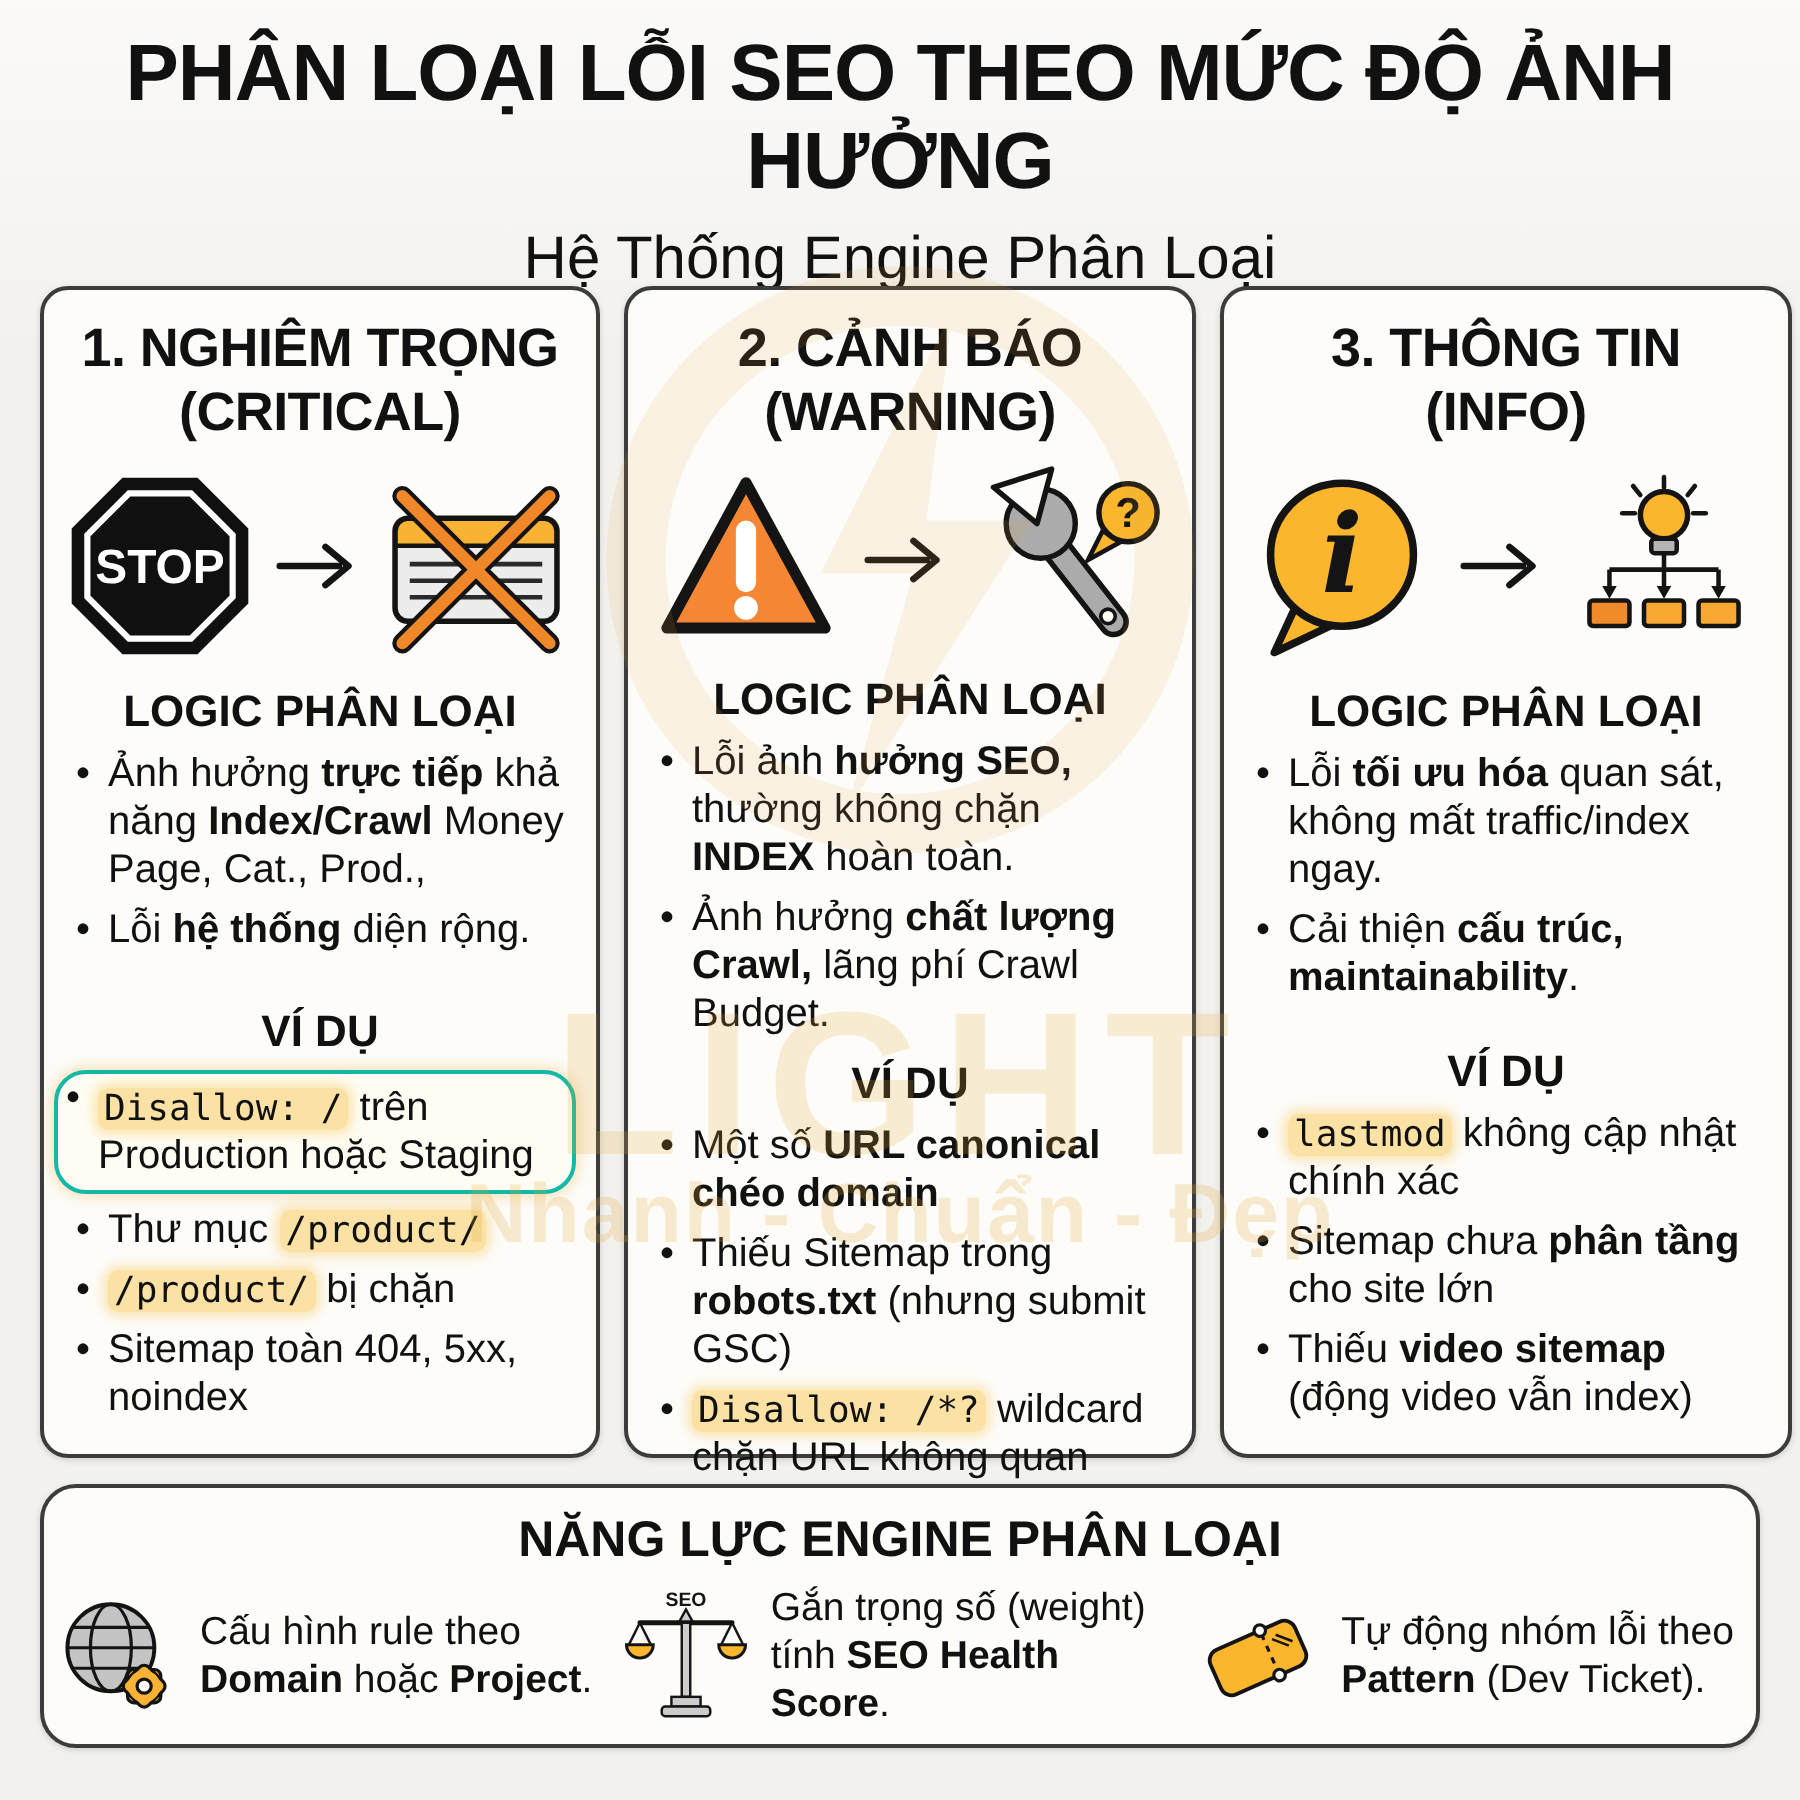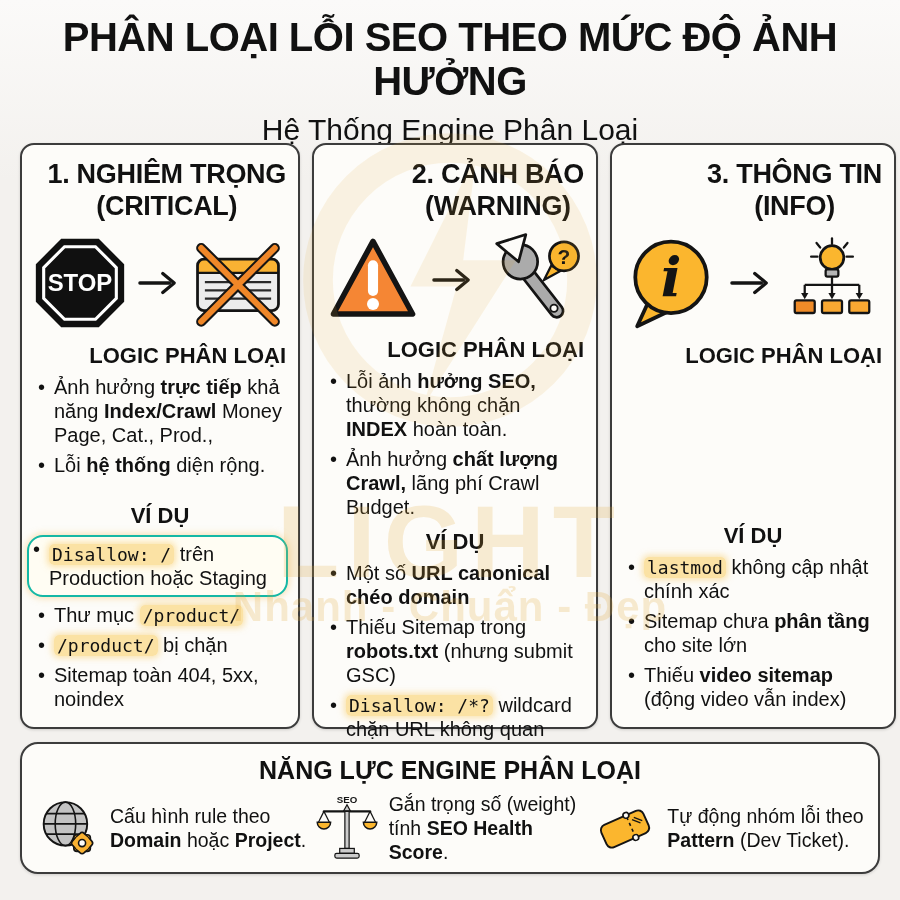--- a/index.html
+++ b/index.html
@@ -16,37 +16,37 @@
   .wm{position:absolute;inset:0;pointer-events:none;z-index:6;}
   .wm svg{position:absolute;left:285px;top:115px;opacity:.12;}
   .wm-brand{position:absolute;top:450px;width:100%;text-align:center;font-size:102px;
     font-weight:800;letter-spacing:8px;color:#e2a93a;opacity:.20;line-height:1;margin-top:41px;}
   .wm-tag{position:absolute;top:586px;width:100%;text-align:center;font-size:42px;
     font-weight:800;letter-spacing:1px;color:#e2a93a;opacity:.22;line-height:1;}
   
   .cols{position:absolute;left:20px;top:143px;width:860px;display:flex;gap:12px;z-index:2;}
   .card{flex:1;height:586px;box-sizing:border-box;background:#fdfcf9;border:2px solid #3c3c3c;
     border-radius:14px;padding:8px 12px 10px;display:flex;flex-direction:column;
-    box-shadow:0 1px 3px rgba(0,0,0,.15);align-items:flex-end;}
+    box-shadow:0 1px 3px rgba(0,0,0,.15);}
   .card-title{font-size:27px;font-weight:800;text-align:center;line-height:1.18;margin-top:6px;letter-spacing:-0.3px;}
   .icon-row{display:flex;align-items:center;justify-content:center;gap:12px;height:100px;margin:10px 0 6px;}
   .sec-h{font-size:22px;font-weight:800;text-align:center;margin:4px 0 6px;}
   ul.blist{list-style:none;margin:0;padding:0;font-size:20px;line-height:1.2;}
   ul.blist li{position:relative;padding-left:20px;margin-bottom:6px;}
   ul.blist li::before{content:"•";position:absolute;left:4px;top:0;font-size:20px;}
   .b{font-weight:700;}
   .code{font-family:"DejaVu Sans Mono",monospace;font-size:18px;background:#fbe2a4;
     border-radius:5px;padding:0 3px;box-shadow:0 0 6px 2px rgba(247,205,112,.55);}
   li.boxed{border:2px solid #14b8a6;border-radius:16px;background:#fffdf3;
     box-shadow:0 0 7px 1px rgba(243,194,102,.5);padding:5px 5px 5px 24px;margin-left:-7px;margin-right:-2px;}
   li.boxed::before{left:8px;top:5px;}
   .ex-block{margin-top:auto;}
   
   .bottom{position:absolute;left:20px;top:742px;width:860px;height:132px;box-sizing:border-box;
-    background:#fdfcf9;border:2px solid #3c3c3c;border-radius:18px;padding:10px 14px;z-index:2;
+    background:#fdfcf9;border:2px solid #3c3c3c;border-radius:18px;padding:10px 4px;z-index:2;
     box-shadow:0 1px 3px rgba(0,0,0,.15);}
   .bottom-title{font-size:25px;font-weight:800;text-align:center;margin:2px 0 8px;}
   .cap-row{display:flex;gap:8px;}
   .cap{flex:1;display:flex;align-items:center;gap:10px;font-size:19.5px;line-height:1.22;}
   .cap-icon{width:64px;height:66px;flex:none;display:flex;align-items:center;justify-content:center;}
   .icon{display:inline-flex;}
 </style>
 </head>
 <body>
 
@@ -193,20 +193,24 @@
             <polygon points="21,61 29,61 25,68" fill="#141414"></polygon>
             <polygon points="51,61 59,61 55,68" fill="#141414"></polygon>
             <polygon points="81,61 89,61 85,68" fill="#141414"></polygon>
             <rect x="14" y="69" width="22" height="14" rx="2" fill="#ef8b28" stroke="#141414" stroke-width="2.5"></rect>
             <rect x="44" y="69" width="22" height="14" rx="2" fill="#f9a832" stroke="#141414" stroke-width="2.5"></rect>
             <rect x="74" y="69" width="22" height="14" rx="2" fill="#f9a832" stroke="#141414" stroke-width="2.5"></rect>
           </svg>
         </span>
       </div>
       <div class="sec-h">LOGIC PHÂN LOẠI</div>
+      <ul class="blist">
+        <li><span>Lỗi </span><span class="b">tối ưu hóa</span><span> quan sát, không mất traffic/index ngay.</span></li>
+        <li><span>Cải thiện </span><span class="b">cấu trúc, maintainability</span><span>.</span></li>
+      </ul>
       <div class="ex-block">
         <div class="sec-h">VÍ DỤ</div>
         <ul class="blist">
           <li><span class="code">lastmod</span><span> không cập nhật chính xác</span></li>
           <li><span>Sitemap chưa </span><span class="b">phân tầng</span><span> cho site lớn</span></li>
           <li><span>Thiếu </span><span class="b">video sitemap</span><span> (động video vẫn index)</span></li>
         </ul>
       </div>
     </div>
   </div>

